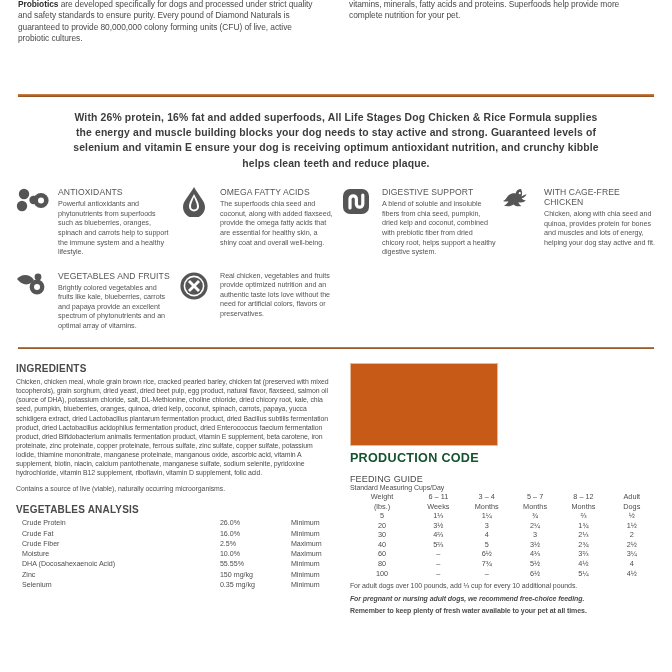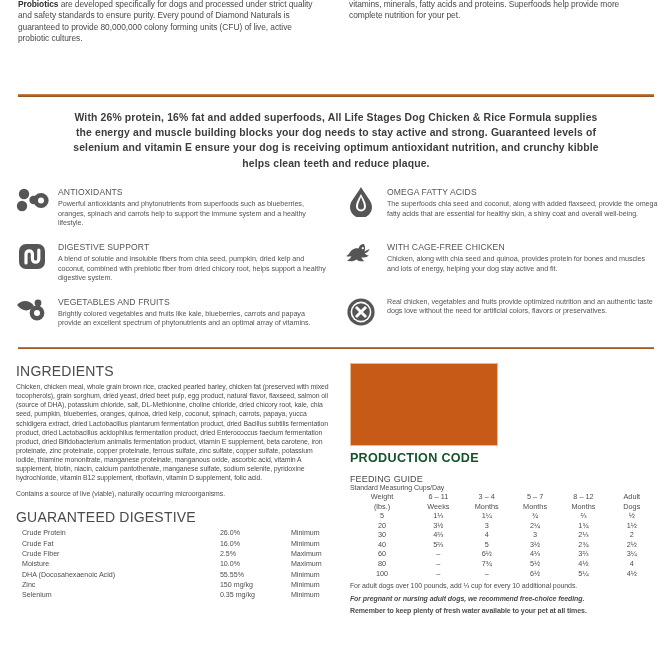--- a/index.html
+++ b/index.html
@@ -48,22 +48,22 @@
     text-align: center;
     letter-spacing: 0.15px;
   }
   .headline .l1, .headline .l2, .headline .l3 { display: block; text-align: center; }
   .headline .l4 { display: block; text-align: center; }
 
   
   .features {
     margin: 16px 14px 0 14px;
     display: grid;
-    grid-template-columns: 1fr 1fr;
-    gap: 0 14px;
+    grid-template-columns: 1fr 1fr 1fr 1fr;
+    gap: 0 4px;
   }
   .feat { display: flex; gap: 8px; padding-bottom: 14px; }
   .feat-icon {
     flex: 0 0 36px; height: 34px;
     display: flex; align-items: flex-start; justify-content: center;
     color: #555;
   }
   .feat-icon svg { display: block; }
   .feat-body { flex: 1 1 auto; min-width: 0; }
   .feat-title {
@@ -90,24 +90,25 @@
   
   .lower {
     display: flex;
     gap: 16px;
     padding: 14px 16px 0 16px;
   }
   .lower-left { width: 322px; }
   .lower-right { width: 310px; }
 
   .sec-title {
-    font-size: 14px;
+    font-size: 10px;
     color: #4a4a4a;
     letter-spacing: 0.2px;
     margin-bottom: 3px;
+    font-weight: bold;
   }
   .ing-text {
     font-size: 6.9px;
     line-height: 9.1px;
     color: #4d4d4d;
     letter-spacing: -0.08px;
     text-align: left;
   }
   .ing-note {
     font-size: 6.9px;
@@ -278,35 +279,35 @@
     <div class="feat">
       <div class="feat-icon">
         <svg width="30" height="30" viewBox="0 0 30 30">
           <circle cx="15" cy="15" r="13.6" fill="#555"></circle>
           <circle cx="15" cy="15" r="10.4" fill="#fff"></circle>
           <circle cx="15" cy="15" r="8.8" fill="#555"></circle>
           <path d="M11 9 L15 13 L19 9 L21 11 L17 15 L21 19 L19 21 L15 17 L11 21 L9 19 L13 15 L9 11 Z" fill="#fff"></path>
         </svg>
       </div>
       <div class="feat-body">
-        <div class="feat-text">Real chicken, vegetables and fruits provide optimized nutrition and an authentic taste dogs love without the need for artificial colors, flavors or preservatives.</div>
+        <div class="feat-text">Real chicken, vegetables and fruits provide optimized nutrition and an authentic taste lots love without the need for artificial colors, flavors or preservatives.</div>
       </div>
     </div>
   </div>
 
   <div class="rule2"></div>
 
   <div class="lower">
 
     <div class="lower-left">
       <div class="sec-title">INGREDIENTS</div>
       <div class="ing-text">Chicken, chicken meal, whole grain brown rice, cracked pearled barley, chicken fat (preserved with mixed tocopherols), grain sorghum, dried yeast, dried beet pulp, egg product, natural flavor, flaxseed, salmon oil (source of DHA), potassium chloride, salt, DL-Methionine, choline chloride, dried chicory root, kale, chia seed, pumpkin, blueberries, oranges, quinoa, dried kelp, coconut, spinach, carrots, papaya, yucca schidigera extract, dried Lactobacillus plantarum fermentation product, dried Bacillus subtilis fermentation product, dried Lactobacillus acidophilus fermentation product, dried Enterococcus faecium fermentation product, dried Bifidobacterium animalis fermentation product, vitamin E supplement, beta carotene, iron proteinate, zinc proteinate, copper proteinate, ferrous sulfate, zinc sulfate, copper sulfate, potassium iodide, thiamine mononitrate, manganese proteinate, manganous oxide, ascorbic acid, vitamin A supplement, biotin, niacin, calcium pantothenate, manganese sulfate, sodium selenite, pyridoxine hydrochloride, vitamin B12 supplement, riboflavin, vitamin D supplement, folic acid.</div>
       <div class="ing-note">Contains a source of live (viable), naturally occurring microorganisms.</div>
 
-      <div class="sec-title ga-title">GUARANTEED DIGESTIVE</div>
+      <div class="sec-title ga-title">VEGETABLES ANALYSIS</div>
       <table class="ga">
         <tbody>
             <tr>
               <td class="n">Crude Protein</td>
               <td class="v">26.0%</td>
               <td class="q">Minimum</td>
             </tr>
             <tr>
               <td class="n">Crude Fat</td>
               <td class="v">16.0%</td>

